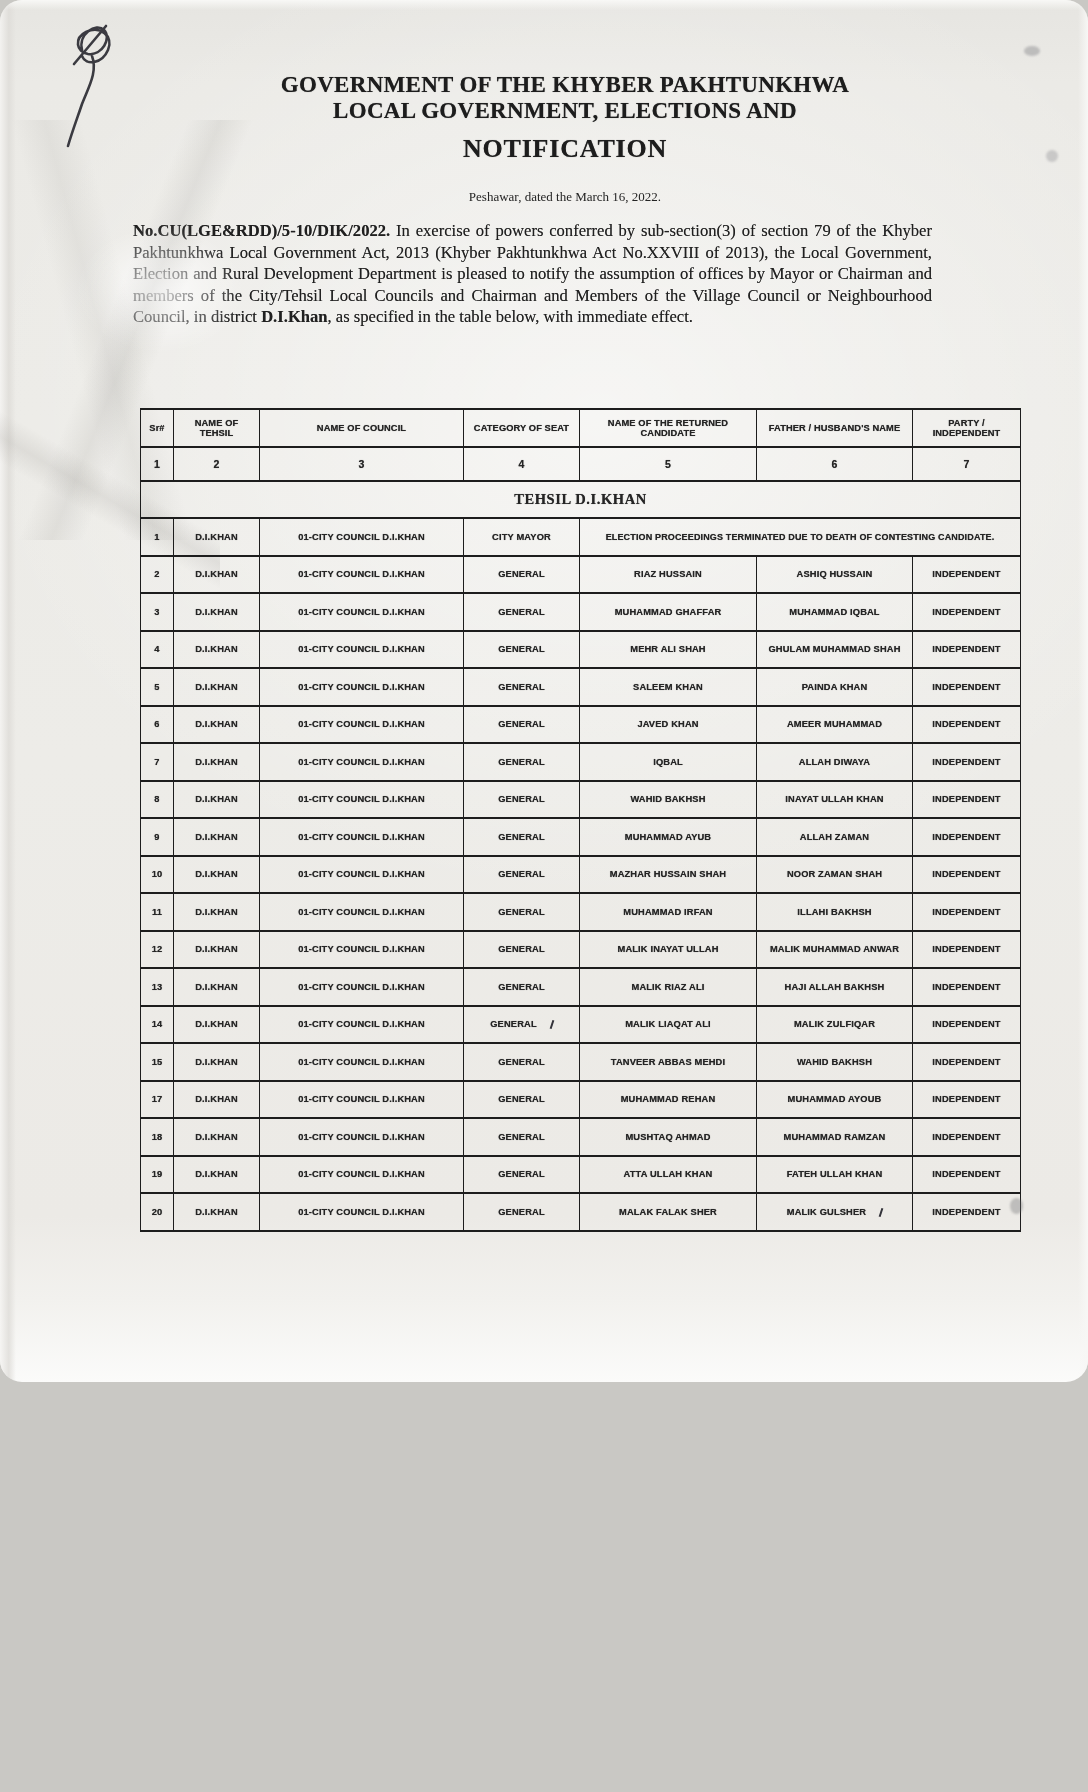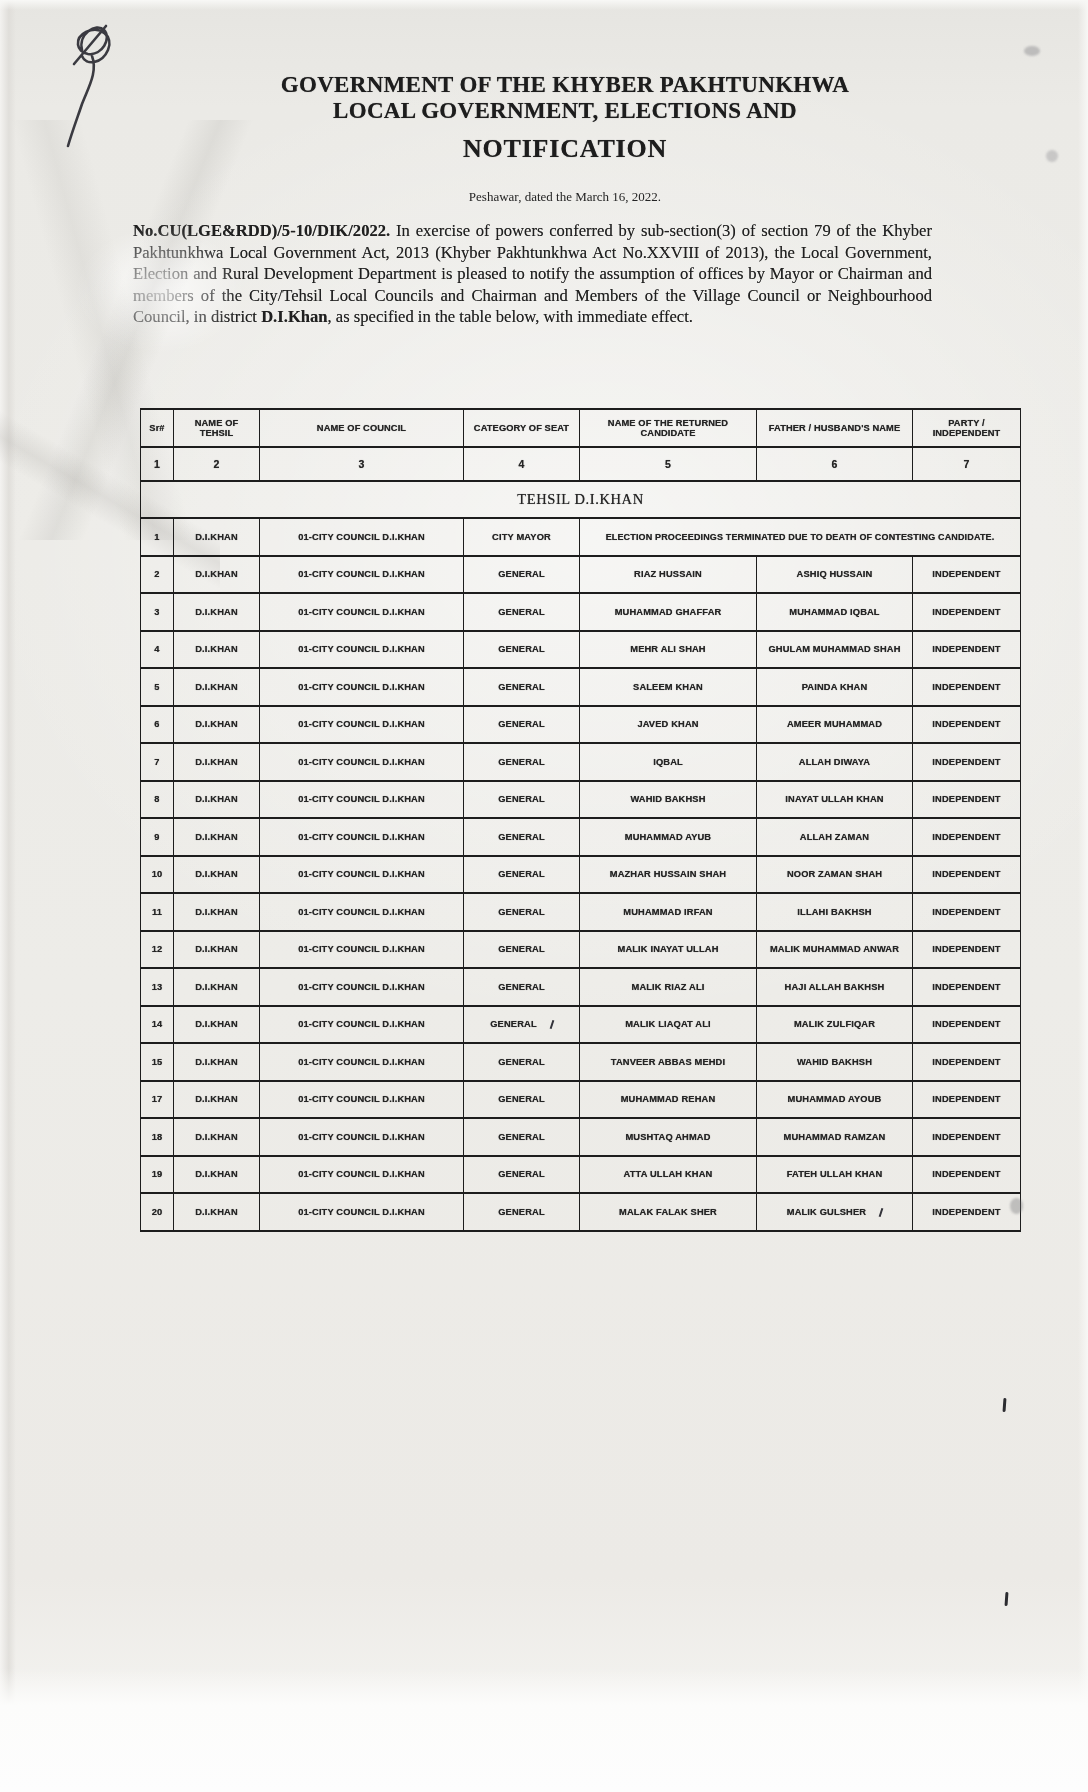--- a/index.html
+++ b/index.html
@@ -1,23 +1,24 @@
 <!DOCTYPE html>
 <html><head>
 <meta charset="utf-8">
 <style>
   html,body{margin:0;padding:0;}
   body{width:1088px;height:1792px;background:#c9c8c4;font-family:"Liberation Serif",serif;}
   .page{
-    position:relative;width:1088px;height:1792px;overflow:hidden;
+    position:relative;width:1088px;height:1382px;overflow:hidden;
     background:
       radial-gradient(ellipse 900px 700px at 55% 30%, rgba(255,255,255,0.55), rgba(255,255,255,0) 70%),
       linear-gradient(180deg,#e6e5e1 0%, #ebeae6 6%, #edecE8 55%, #eceae6 88%, #f2f1ee 94%, #fbfbfa 100%),
       #ebe9e5;
     color:#232323;
+    border-radius:22px;
   }
   
   .edge-left{position:absolute;left:0;top:0;width:16px;height:100%;
     background:linear-gradient(90deg,#f6f5f3 0%, #dedcd8 55%, rgba(222,220,216,0) 100%);opacity:.8;}
   .edge-top{position:absolute;left:0;top:0;width:100%;height:10px;
     background:linear-gradient(180deg,#f8f8f6, rgba(240,239,236,0));}
   .edge-right{position:absolute;right:0;top:0;width:10px;height:100%;
     background:linear-gradient(270deg,#f7f7f5, rgba(240,239,236,0));}
   .bottom-strip{position:absolute;left:0;top:1668px;width:100%;height:124px;
     background:linear-gradient(180deg, rgba(252,252,251,0) 0%, #fcfcfb 30%, #fdfdfd 100%);}
@@ -55,21 +56,21 @@
   table.results{position:absolute;left:140px;top:408px;width:880px;border-collapse:collapse;
     table-layout:fixed;font-family:"Liberation Sans",sans-serif;color:#252525;}
   table.results th, table.results td{
     border:1.6px solid #1d1d1d;border-top-width:2px;border-bottom-width:2px;
     padding:1px 3px;text-align:center;vertical-align:middle;
     font-weight:bold;text-shadow:0 0 0.7px rgba(35,35,35,0.75);
     overflow:hidden;}
   table.results thead th{height:34px;font-size:9.3px;line-height:10.5px;letter-spacing:0.1px;}
   table.results tr.colnums td{height:30px;font-size:10.5px;}
   tbody.section td{height:33px;font-family:"Liberation Serif",serif;font-size:14.5px;
-    letter-spacing:0.6px;font-weight:normal;}
+    letter-spacing:0.6px;font-weight:bold;}
   tbody.data td{height:33.5px;font-size:9.3px;letter-spacing:0.15px;}
   tbody.data td.cell-merged-note{font-size:9px;}
   .pen-tick{display:inline-block;width:2px;height:9px;background:#33333a;
     transform:rotate(18deg);margin-left:14px;vertical-align:middle;}
 </style>
 </head>
 <body>
 
 <div class="page">
 

